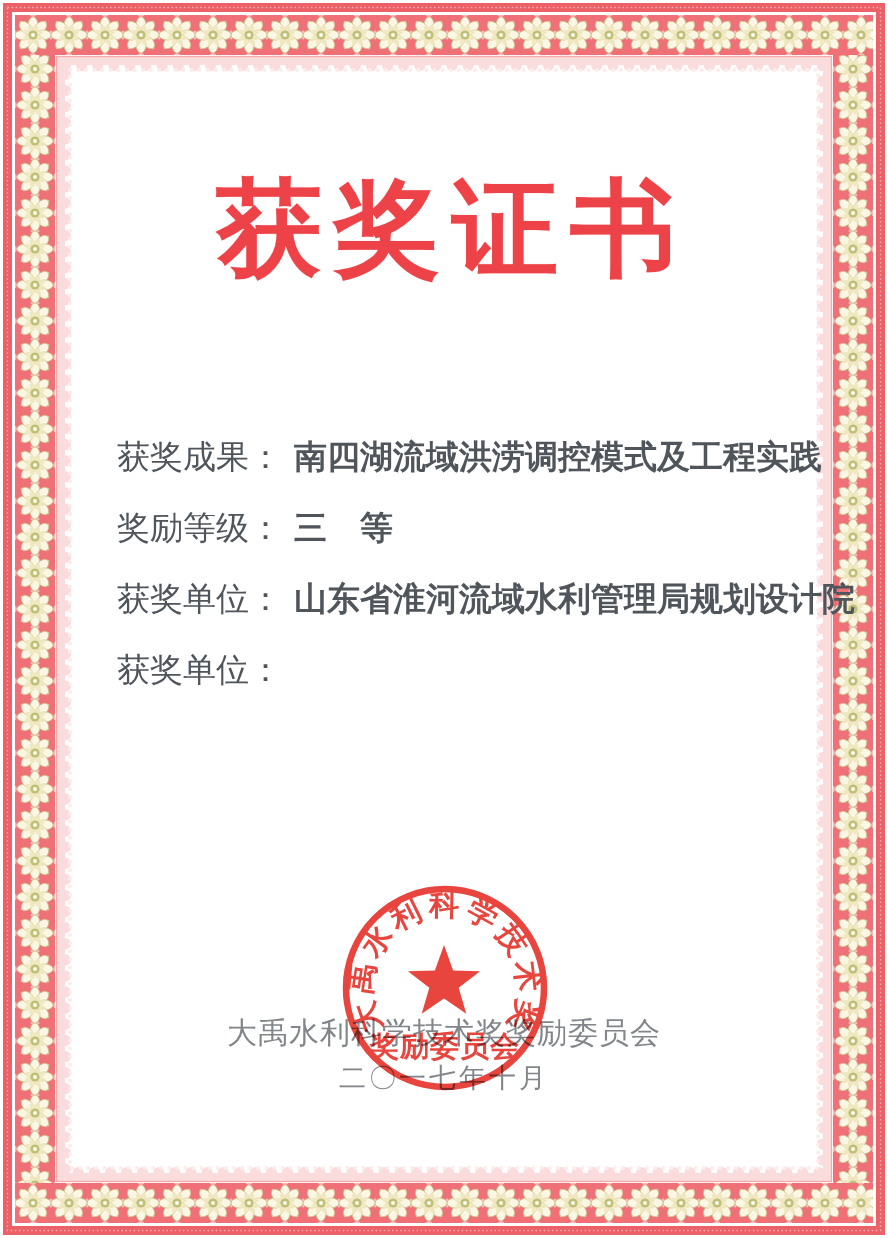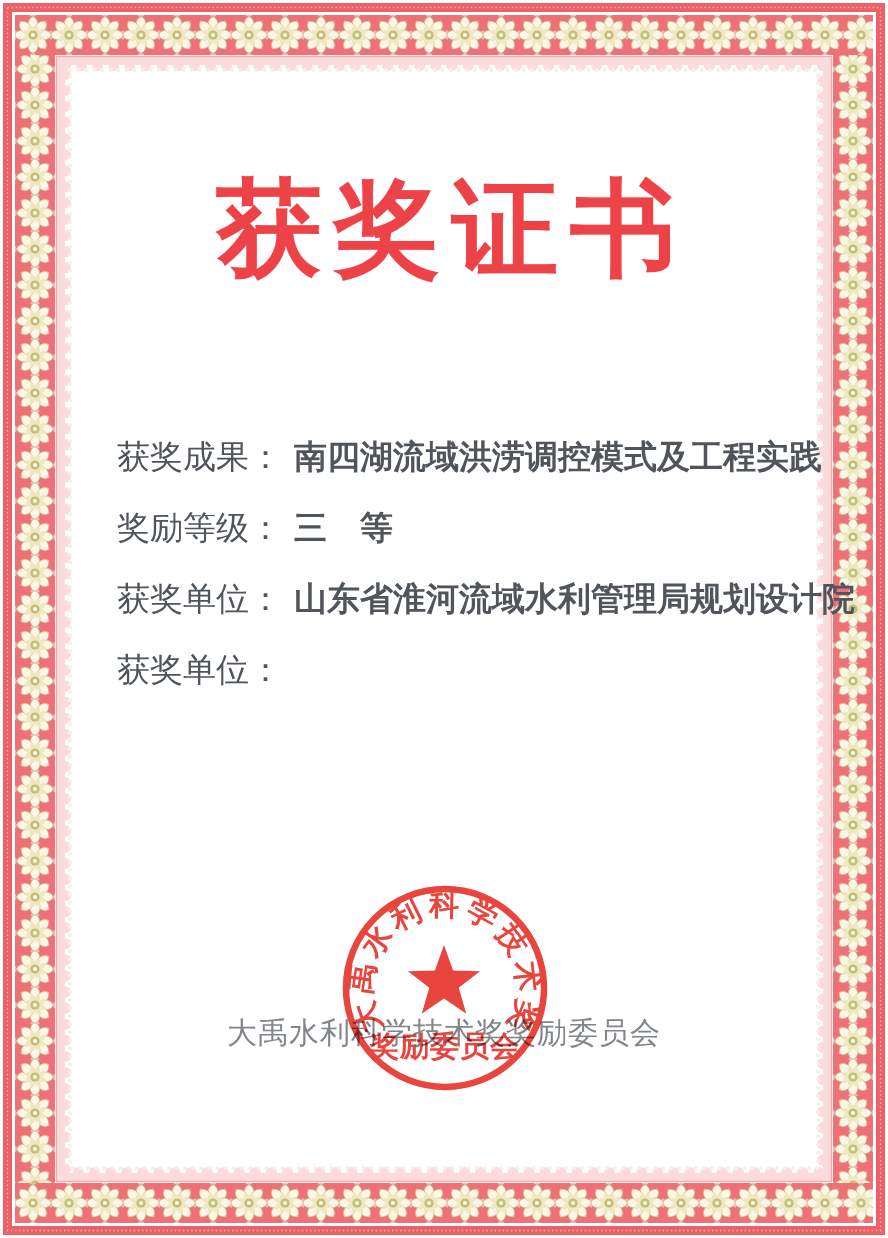--- a/index.html
+++ b/index.html
@@ -158,20 +158,21 @@
     <div class="field-row">
       <span class="field-label">获奖单位：</span>
       <span class="field-value">山东省淮河流域水利管理局规划设计院</span>
     </div>
     <div class="field-row">
       <span class="field-label">获奖单位：</span>
     </div>
   </div>
 
   <div class="issuer">大禹水利科学技术奖奖励委员会</div>
+  <div class="date">二〇一七年十月</div>
 
   <svg class="seal" viewBox="0 0 250 250" xmlns="http://www.w3.org/2000/svg" aria-hidden="true">
     <circle cx="125" cy="126" r="99" fill="none" stroke="#e6372e" stroke-width="6.5"></circle>
     <polygon fill="#e6372e" points="124,83 133.1,108.5 160.1,109.3 138.7,125.8 146.3,151.7 124,136.5 101.7,151.7 109.3,125.8 87.9,109.3 114.9,108.5"></polygon>
     <path id="sealArc" d="M65.2,167.9 A73,73 0 1 1 184.8,167.9" fill="none"></path>
     <text font-size="30" font-weight="700" fill="#e6372e" letter-spacing="5" font-family="Liberation Serif, serif">
       <textPath href="#sealArc" startOffset="3">大禹水利科学技术奖</textPath>
     </text>
     <text x="125" y="194" text-anchor="middle" font-size="29" font-weight="700" fill="#e6372e" letter-spacing="1" font-family="Liberation Serif, serif">奖励委员会</text>
   </svg>

